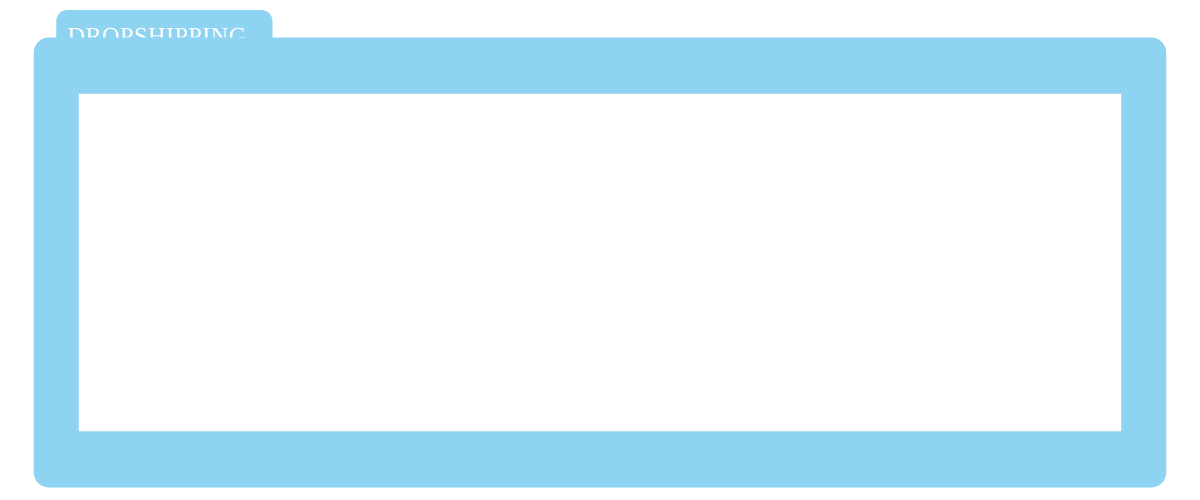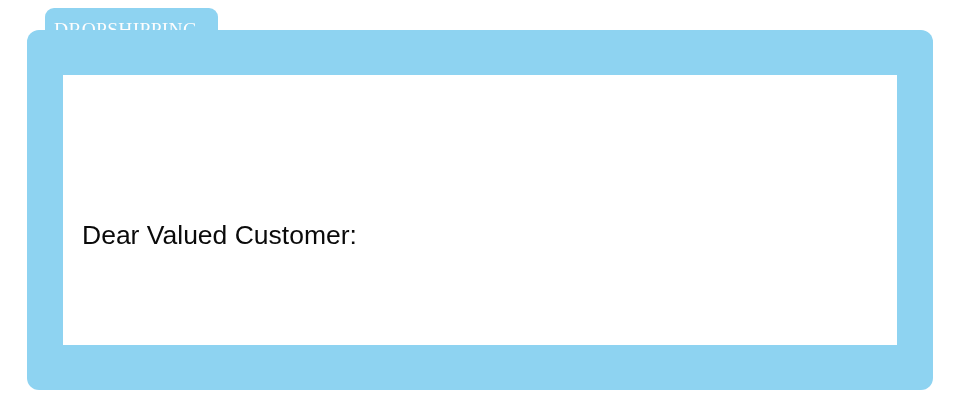--- a/index.html
+++ b/index.html
@@ -108,21 +108,20 @@
 
   <div class="tab">
     <span class="tab-label">DROPSHIPPING</span>
   </div>
   <div class="frame-joint"></div>
 
   <div class="panel"></div>
 
   <div class="message">
 
-    <div class="line"><span>Dear Valued Customer:</span></div>
 
     <div class="line"></div>
 
     
 
     
 
     
 
     

